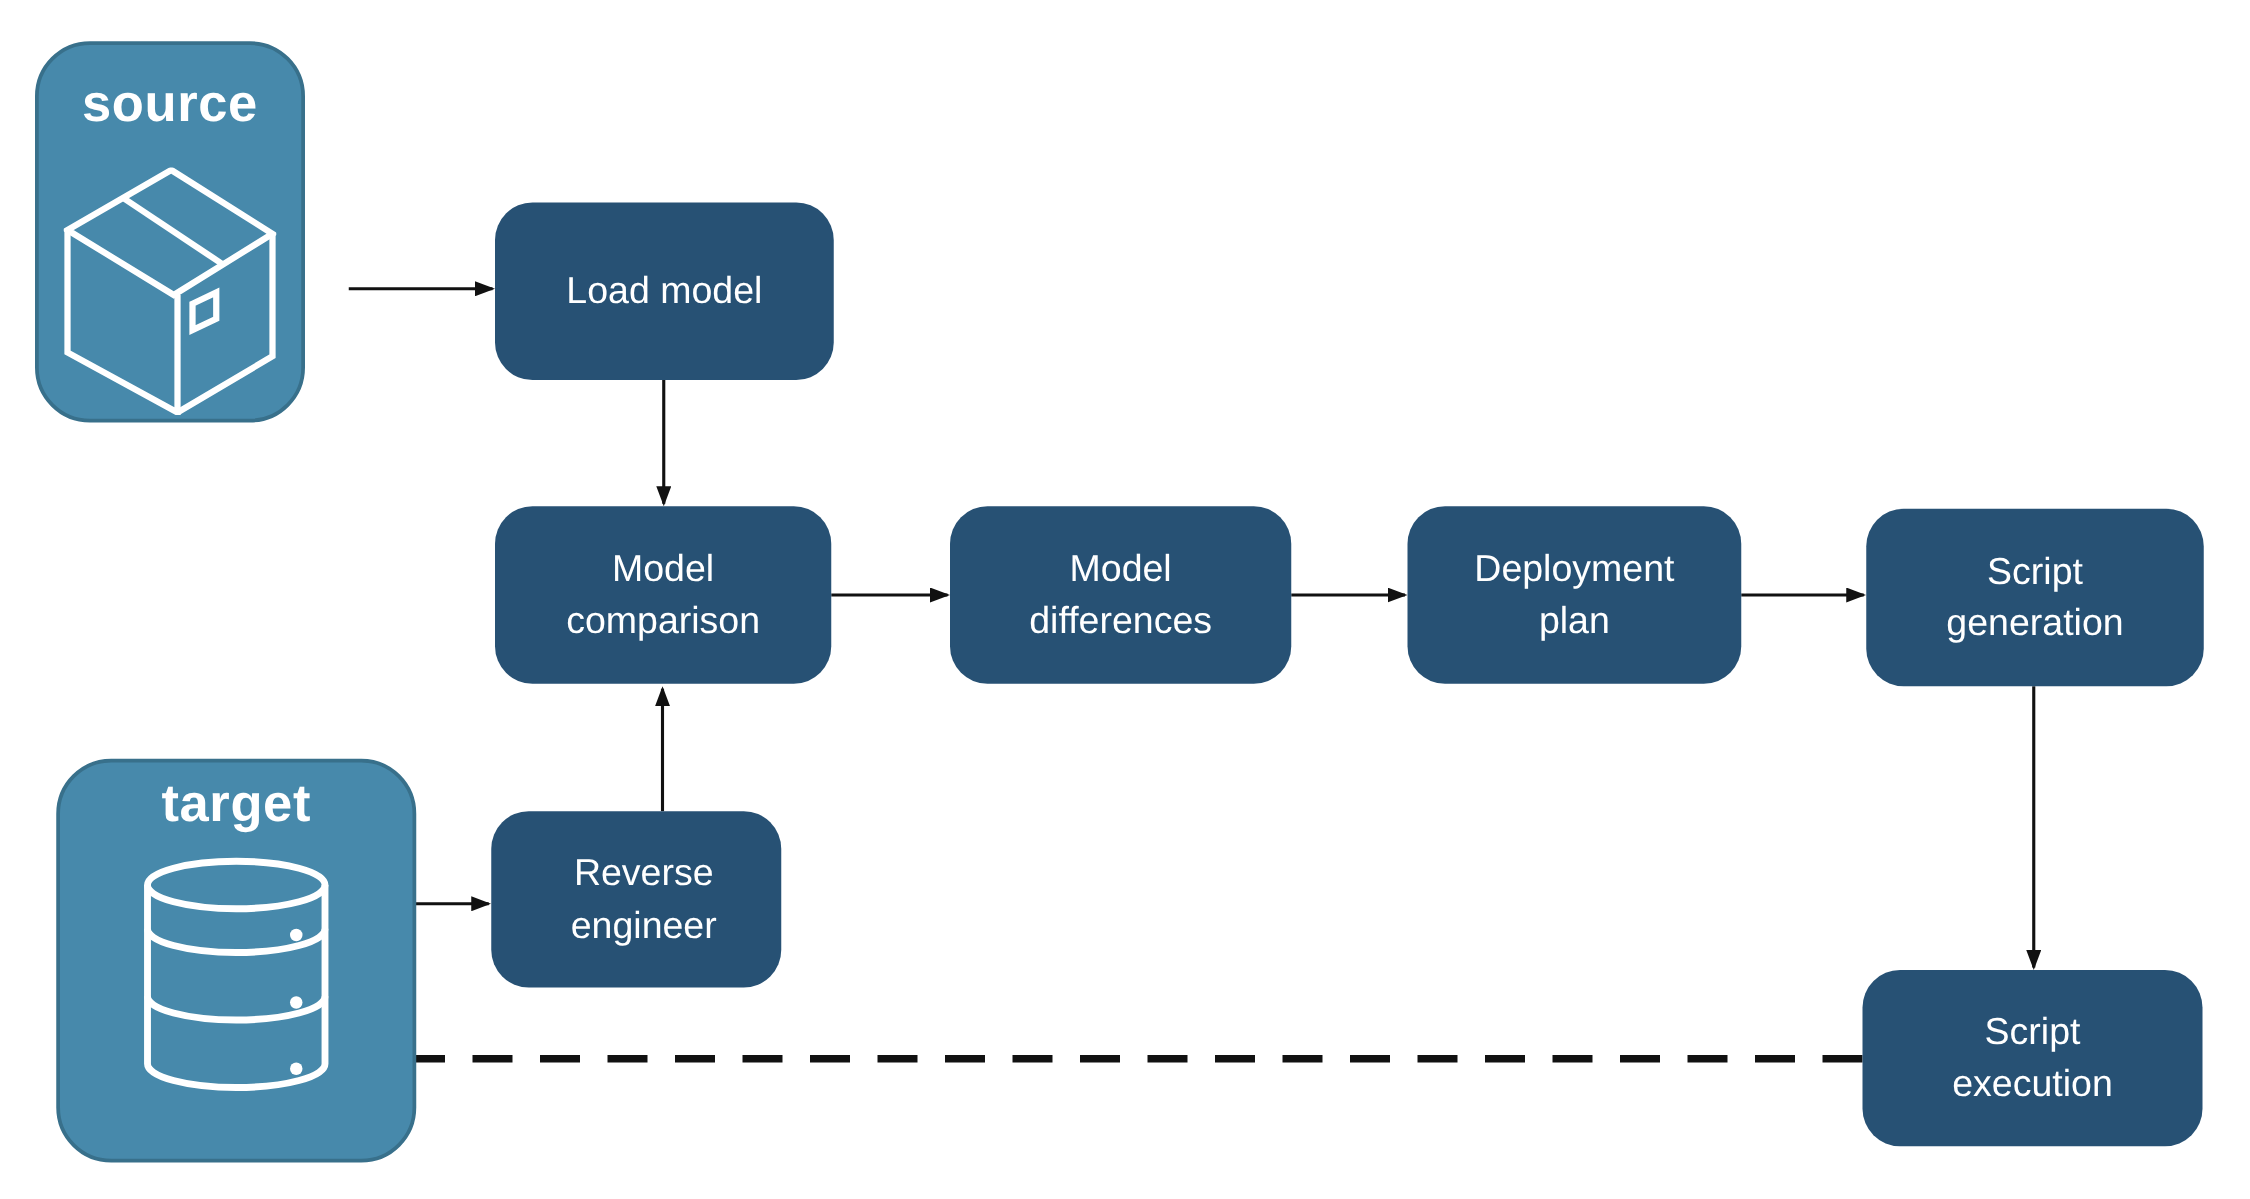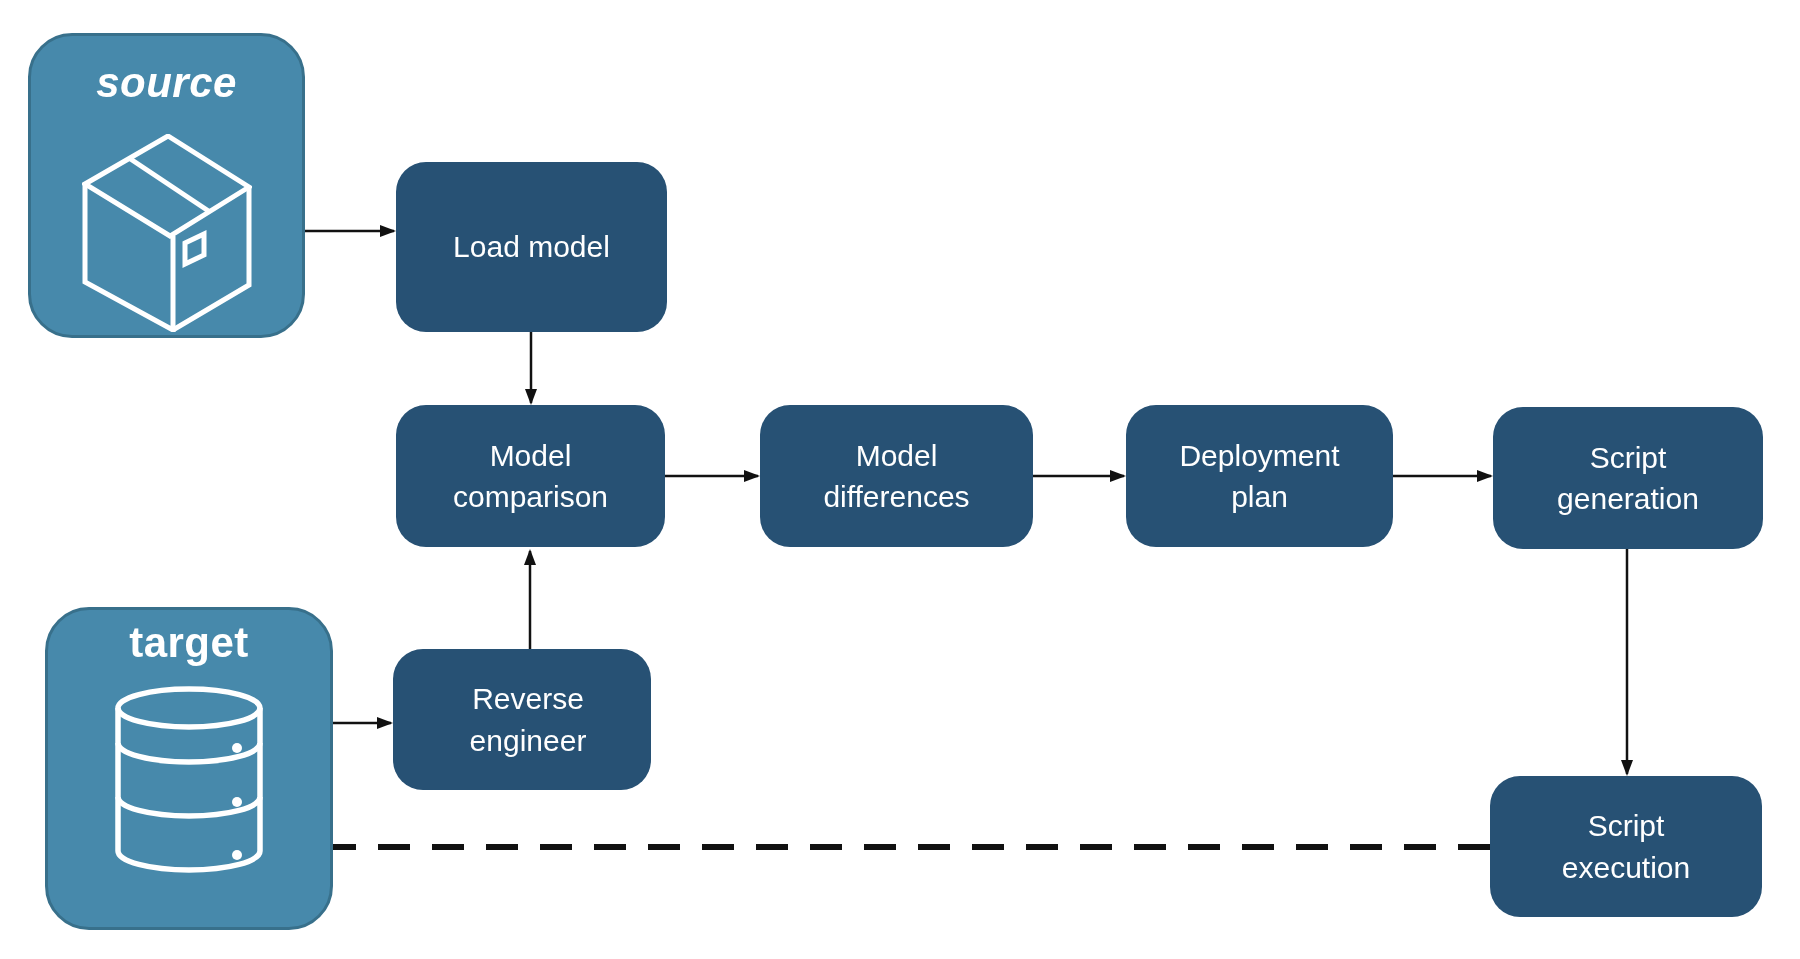--- a/index.html
+++ b/index.html
@@ -49,46 +49,46 @@
     flex-direction: column;
     align-items: center;
     color: var(--label-text);
   }
   .group-label {
     font-weight: bold;
     font-size: 42px;
     line-height: 1;
     letter-spacing: 0.5px;
   }
-  .group.source { left: 28px; top: 33px; width: 277px; height: 305px; padding-top: 26px; font-style: italic; }
+  .group.source { left: 28px; top: 33px; width: 216px; height: 305px; padding-top: 26px; }
   .group.target { left: 45px; top: 607px; width: 288px; height: 323px; padding-top: 12px; }
   .group.source .icon-wrap { margin-top: 30px; }
   .group.target .icon-wrap { margin-top: 21px; }
   .icon-wrap { line-height: 0; }
   .icon-wrap svg { stroke: var(--icon-stroke); }
 
   .node {
     position: absolute;
     background: var(--node-fill);
     border-radius: 30px;
     color: var(--label-text);
     display: flex;
     align-items: center;
     justify-content: center;
     text-align: center;
     font-size: 30px;
     line-height: 1.38;
     white-space: pre-line;
   }
-  .node.load-model        { left: 396px;  top: 162px; width: 271px; height: 170px; }
+  .node.load-model        { left: 396px;  top: 162px; width: 271px; height: 142px; }
   .node.model-comparison  { left: 396px;  top: 405px; width: 269px; height: 142px; }
   .node.model-differences { left: 760px;  top: 405px; width: 273px; height: 142px; }
   .node.deployment-plan   { left: 1126px; top: 405px; width: 267px; height: 142px; text-align: center; }
   .node.script-generation { left: 1493px; top: 407px; width: 270px; height: 142px; }
-  .node.reverse-engineer  { left: 393px;  top: 649px; width: 258px; height: 141px; padding-left: 12px; }
+  .node.reverse-engineer  { left: 393px;  top: 649px; width: 232px; height: 141px; padding-left: 12px; }
   .node.script-execution  { left: 1490px; top: 776px; width: 272px; height: 141px; }
 </style>
 </head>
 <body>
 
 <div class="canvas">
 
   <svg class="edges-layer" viewBox="0 0 1800 959" xmlns="http://www.w3.org/2000/svg">
     <defs>
       <marker id="arrow-sm" markerUnits="userSpaceOnUse" markerWidth="16" markerHeight="12" viewBox="0 0 16 12" refX="14" refY="6" orient="auto">

